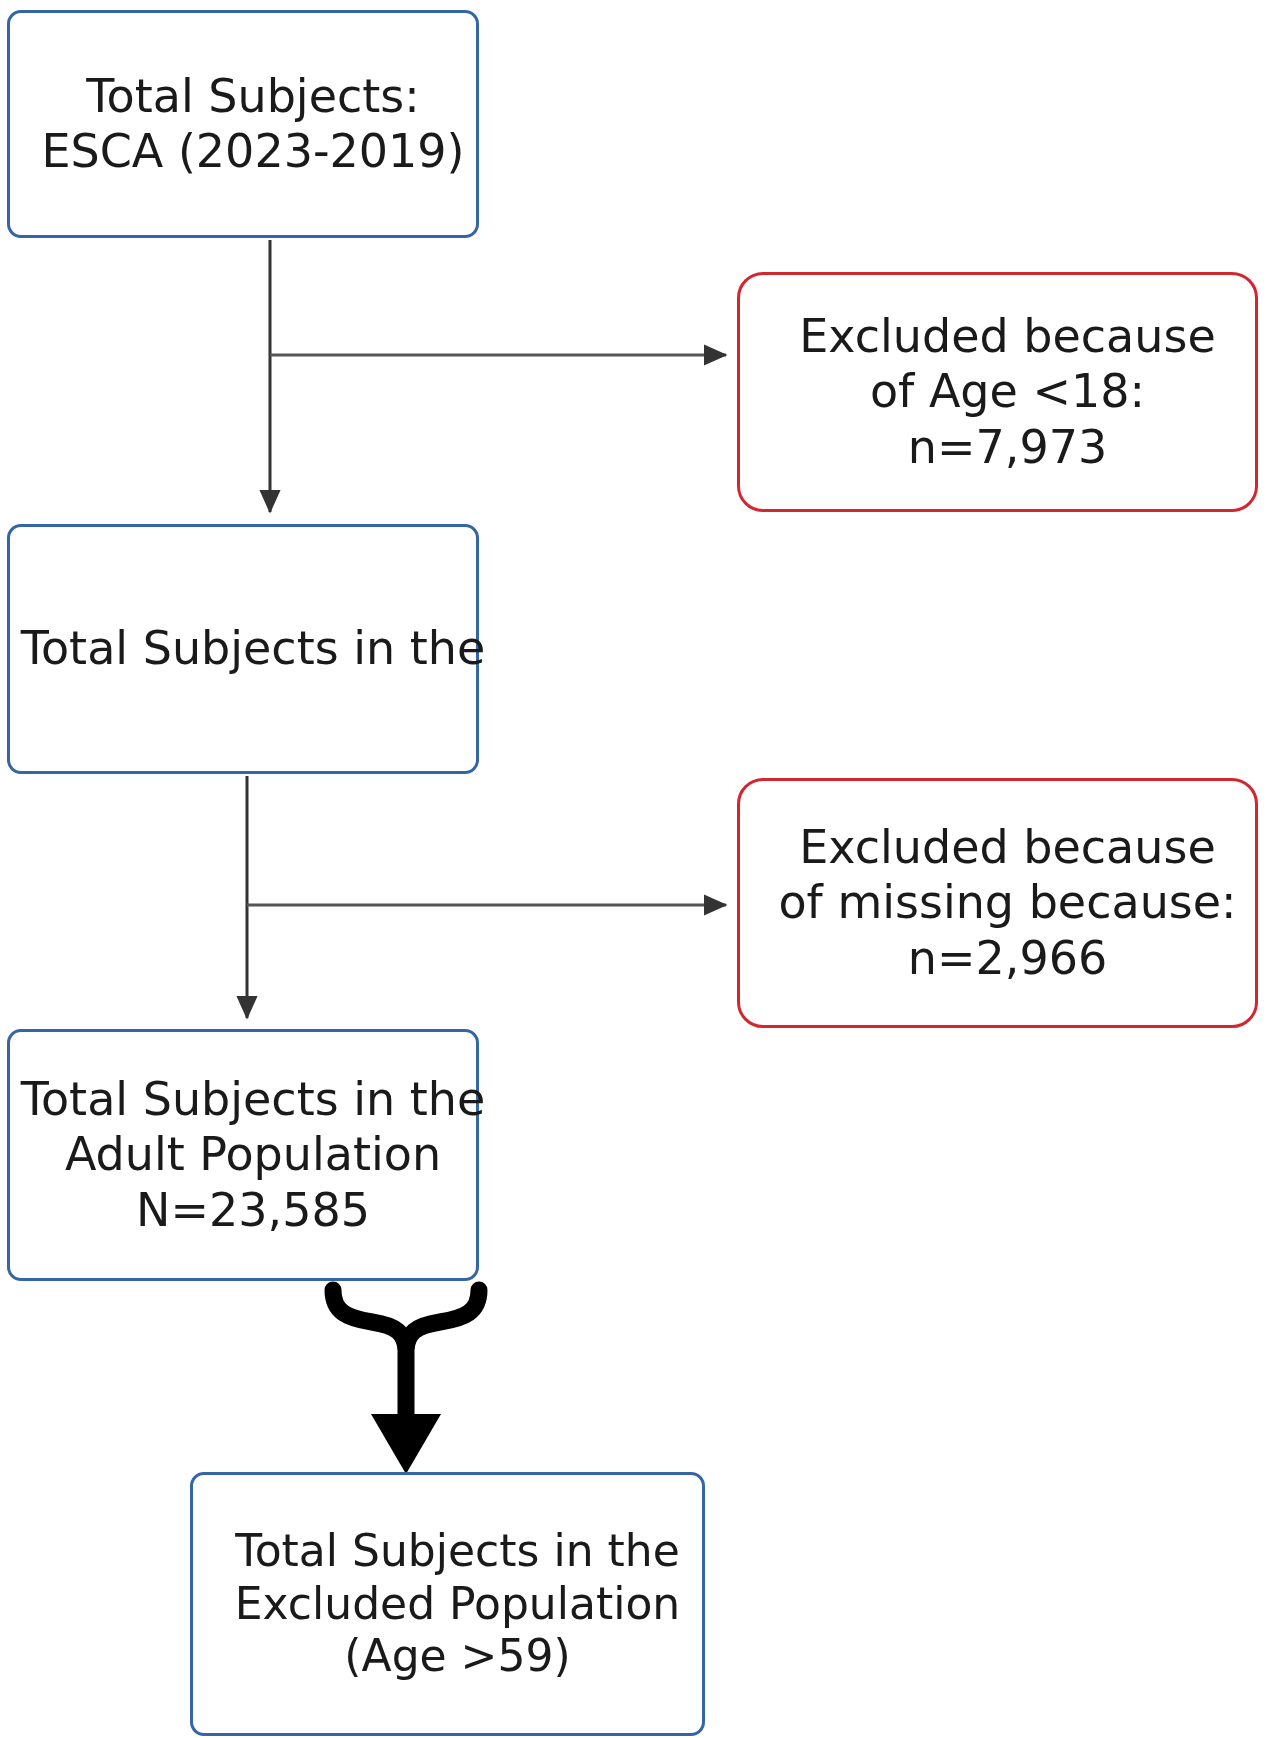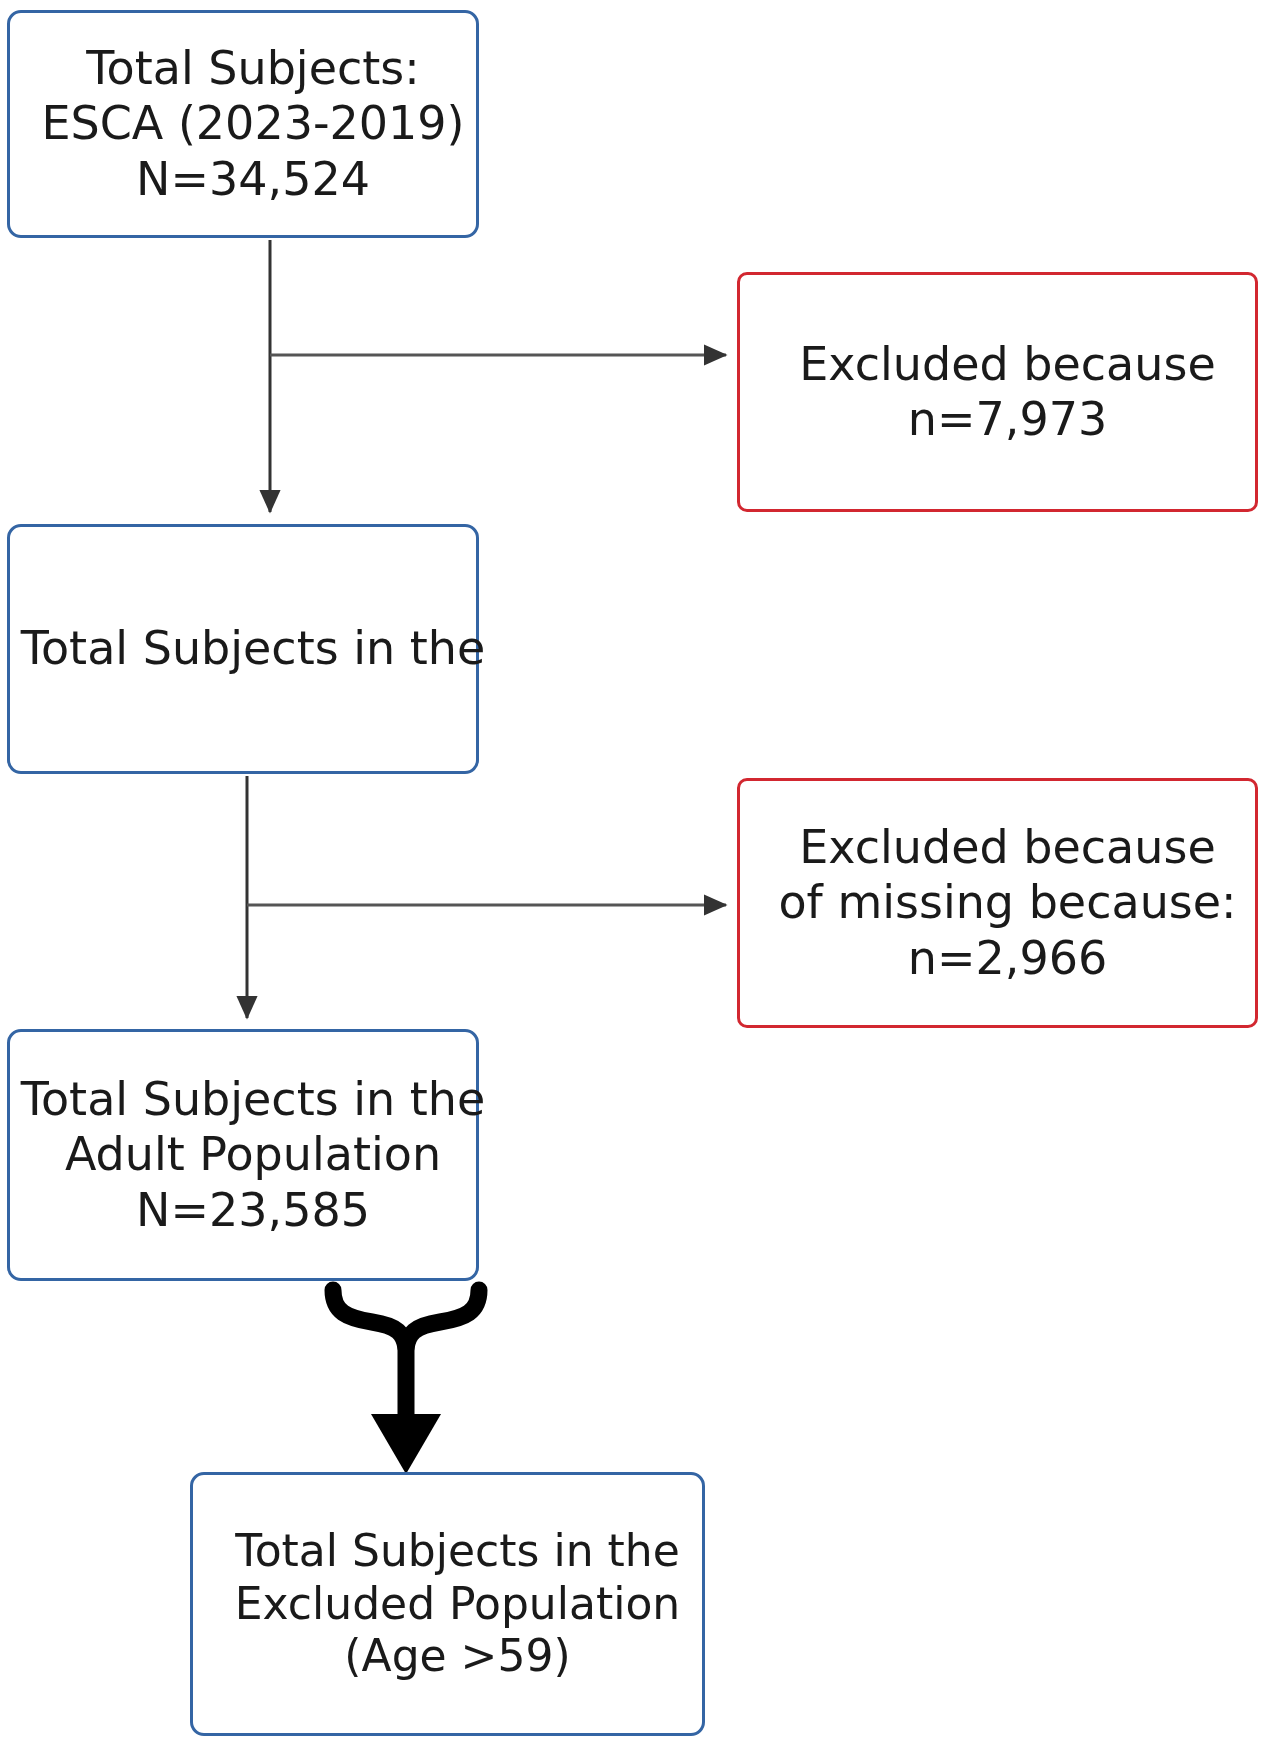--- a/index.html
+++ b/index.html
@@ -30,21 +30,21 @@
     line-height: 1.20;
     white-space: nowrap;
     padding-left: 20px;
   }
   .node.blue {
     border: 3px solid #3465a4;
     border-radius: 14px;
   }
   .node.red {
     border: 3px solid #d22730;
-    border-radius: 10px;
+    border-radius: 26px;
   }
   .node .line {
     display: block;
   }
   
   #node-total-subjects   { left: 7px;   top: 10px;   width: 472px; height: 228px;  font-size: 46px; }
   #node-excluded-age     { left: 737px; top: 272px;  width: 521px; height: 240px;  font-size: 46px; }
   #node-database         { left: 7px;   top: 524px;  width: 472px; height: 250px;  font-size: 46px; }
   #node-excluded-missing { left: 737px; top: 778px;  width: 521px; height: 250px;  font-size: 46px; }
   #node-adult            { left: 7px;   top: 1029px; width: 472px; height: 252px;  font-size: 46px; }
@@ -98,25 +98,25 @@
 
     <g>
       <line x1="406" y1="1344" x2="406" y2="1418" stroke="#000000" stroke-width="17"></line>
       <path d="M 371,1414 L 441,1414 L 406,1474 z" fill="#000000"></path>
     </g>
   </svg>
 
   <div class="node blue" id="node-total-subjects">
     <span class="line">Total Subjects:</span>
     <span class="line">ESCA (2023-2019)</span>
-    <span class="line">N=34,524</span>
   </div>
 
   <div class="node red" id="node-excluded-age">
     <span class="line">Excluded because</span>
+    <span class="line">of Age &lt;18:</span>
     <span class="line">n=7,973</span>
   </div>
 
   <div class="node blue" id="node-database">
     <span class="line">Total Subjects in the</span>
   </div>
 
   <div class="node red" id="node-excluded-missing">
     <span class="line">Excluded because</span>
     <span class="line">of missing because:</span>

